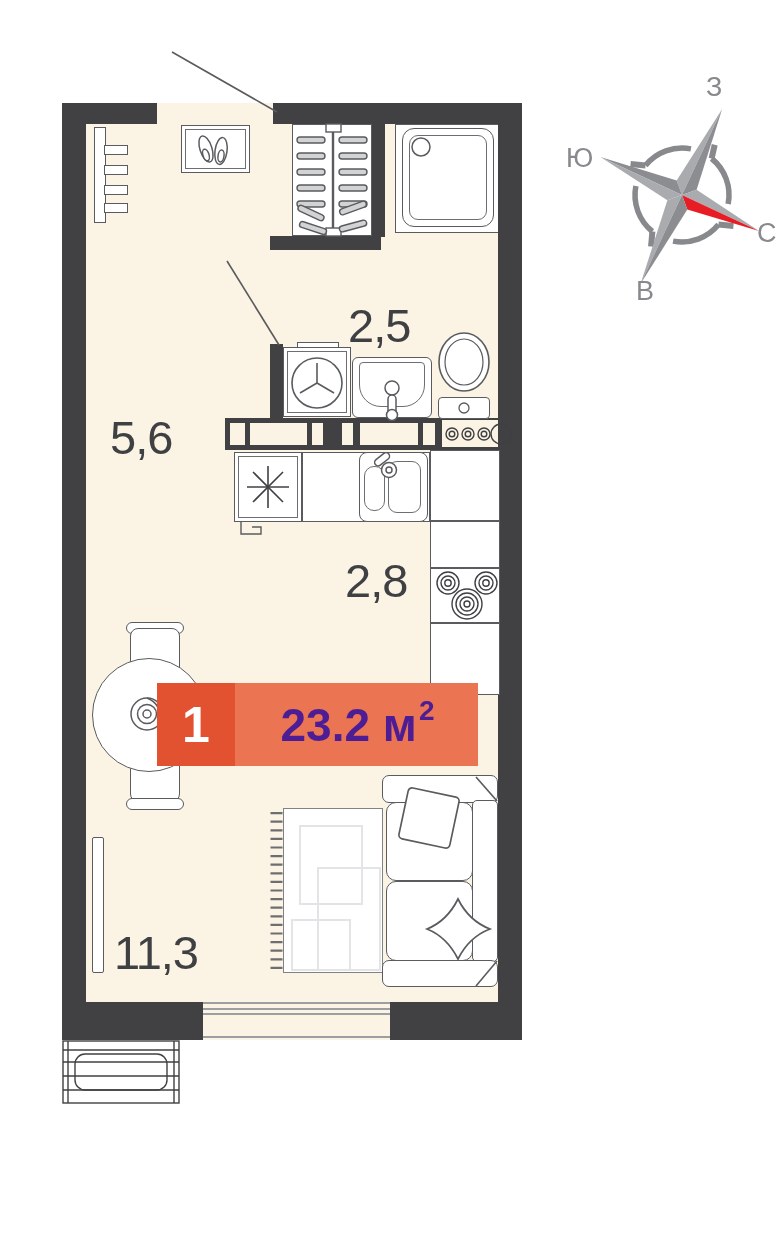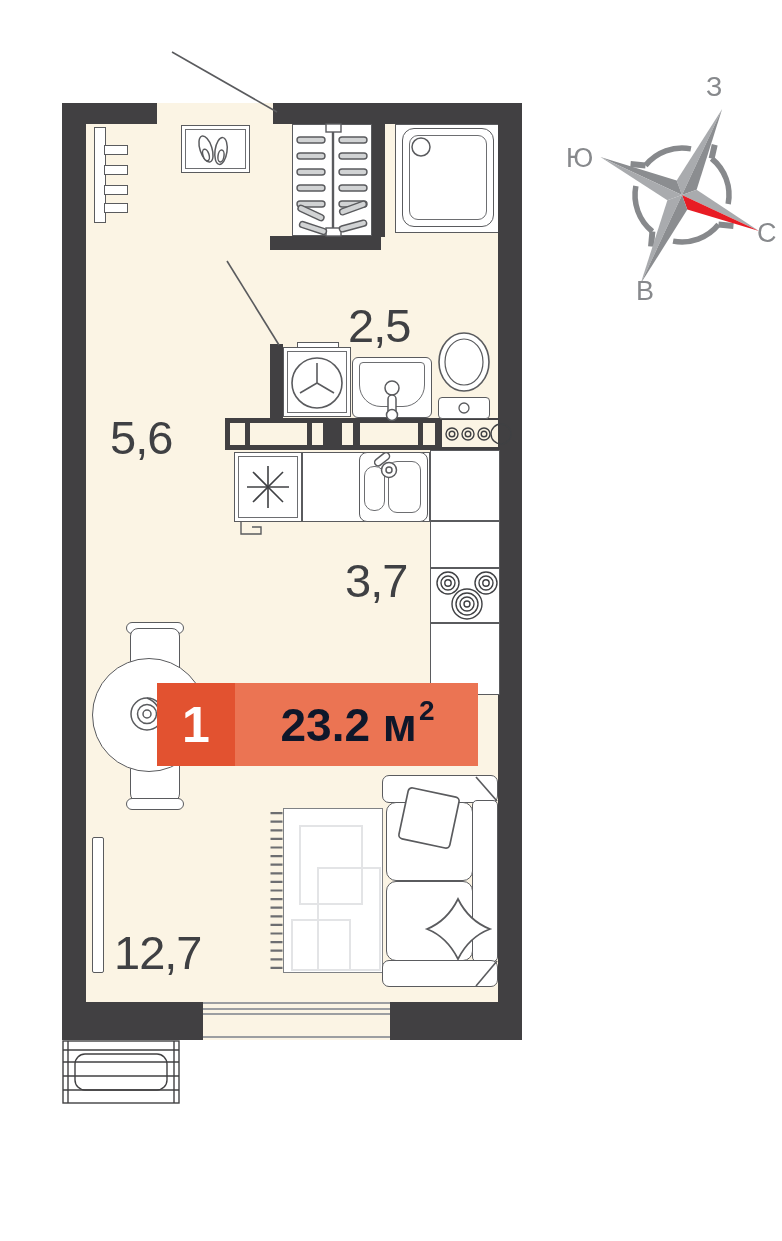--- a/index.html
+++ b/index.html
@@ -9,21 +9,21 @@
   .floor{position:absolute;background:#FBF4E4;}
   .inset{position:absolute;background:#FBF4E4;}
   .wbox{position:absolute;background:#ffffff;border:1.6px solid #5a5b5e;box-sizing:border-box;}
   .wbox-in{position:absolute;border:1.2px solid #6d6e71;box-sizing:border-box;}
   .divline{position:absolute;background:#5a5b5e;}
   .room-label{position:absolute;color:#3f4043;font-size:47px;font-weight:400;letter-spacing:-1px;}
   .badge{position:absolute;left:157px;top:683px;width:321px;height:83px;display:flex;z-index:30;}
   .badge .left{width:78px;background:#E25230;display:flex;align-items:center;justify-content:center;
                color:#fff;font-size:50px;font-weight:700;}
   .badge .right{flex:1;background:#EB7453;display:flex;align-items:center;justify-content:center;
-                color:#0f172a;font-size:46px;font-weight:700;letter-spacing:0;}
+                color:#4c1d95;font-size:46px;font-weight:700;letter-spacing:0;}
   .badge .right sup{font-size:28px;position:relative;top:-14px;left:2px;font-weight:700;}
   .compass-letter{position:absolute;color:#87898c;font-size:27px;font-weight:400;z-index:5;}
   svg{position:absolute;left:0;top:0;pointer-events:none;}
   .winline{position:absolute;left:0;width:100%;background:#9c9ea1;}
 </style>
 </head>
 <body>
 
 <div class="stage">
 
@@ -225,22 +225,22 @@
       <line x1="63" y1="1076" x2="179" y2="1076"></line>
       <line x1="63" y1="1090" x2="179" y2="1090"></line>
       <rect x="75" y="1054" width="92" height="36" rx="10"></rect>
       <line x1="68" y1="1041" x2="68" y2="1103"></line>
       <line x1="174" y1="1041" x2="174" y2="1103"></line>
     </g>
   </svg>
 
   <div class="room-label" style="left:110px;top:410px;">5,6</div>
   <div class="room-label" style="left:348px;top:298px;">2,5</div>
-  <div class="room-label" style="left:345px;top:553px;">3,7</div>
-  <div class="room-label" style="left:114px;top:925px;">12,7</div>
+  <div class="room-label" style="left:345px;top:553px;">2,8</div>
+  <div class="room-label" style="left:114px;top:925px;">11,3</div>
 
   <div class="badge">
     <div class="left">1</div>
     <div class="right">
       <span>23.2 м</span>
         <sup>2</sup>
     </div>
   </div>
 
   <svg width="240" height="275" viewBox="0 0 240 275" style="left:545px;top:50px;">

